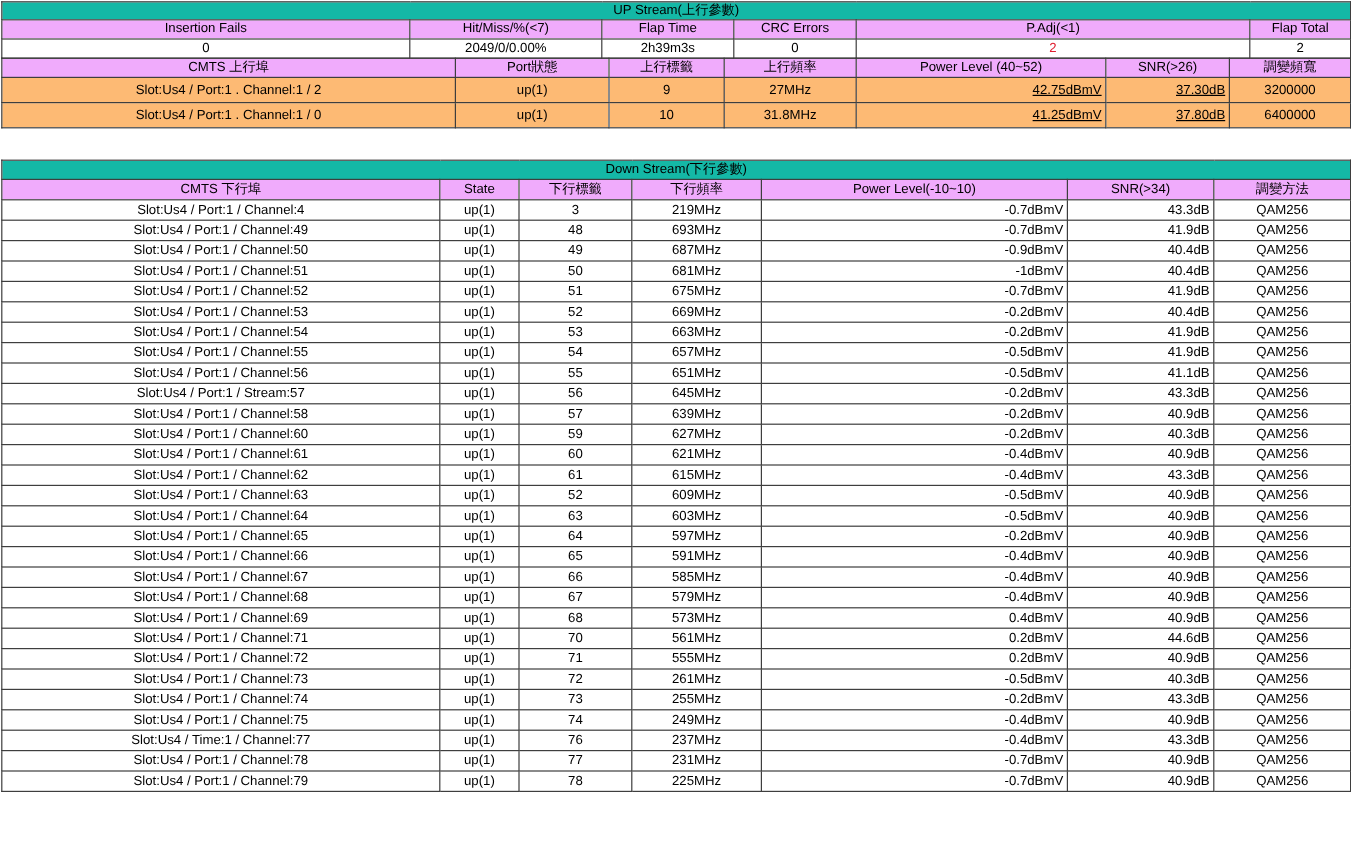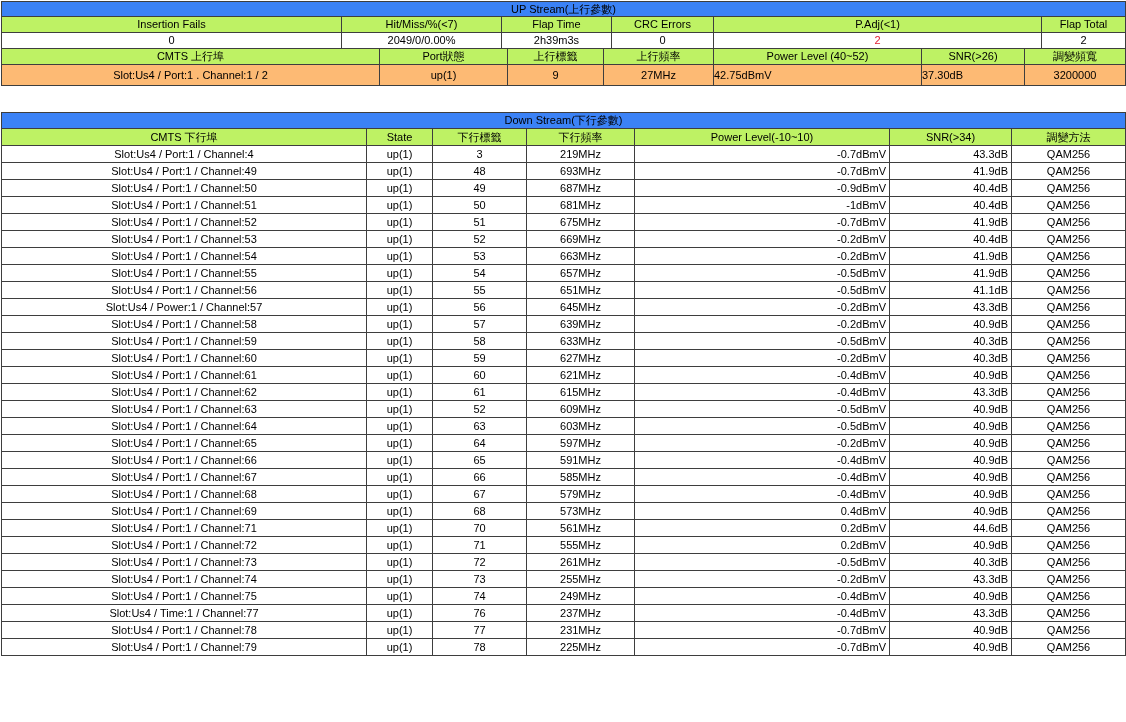--- a/index.html
+++ b/index.html
@@ -13,26 +13,26 @@
     border-collapse:collapse; table-layout:fixed; width:1124px;
     margin-left:1px;
   }
   .tbl td, .tbl th {
     border:1px solid #3e3e3e;
     padding:0; margin:0;
     font-weight:normal;
     white-space:nowrap; overflow:hidden;
     text-align:center;
   }
-  tr.banner td { background:#3b82f6; height:14px; line-height:14px; }
-  tr.colh th { background:#bef264; height:15px; line-height:15px;margin-left:16px; }
+  tr.banner td { background:#14b8a6; height:14px; line-height:14px; }
+  tr.colh th { background:#f0abfc; height:15px; line-height:15px;margin-left:16px; }
   .up-sum tr.vals td { height:15px; line-height:15px; background:#fff; }
   .up-ch { margin-top:-1px; }
   .up-ch tbody td { height:20px; line-height:20px; background:#fdba74; }
-  .up-ch tbody td:nth-child(5), .up-ch tbody td:nth-child(6) { text-align:left; padding-right:3px; }
+  .up-ch tbody td:nth-child(5), .up-ch tbody td:nth-child(6) { text-align:right; padding-right:3px;text-decoration:underline; }
   .down { margin-top:26px; }
   .down tr.banner td { height:15px; line-height:15px; }
   .down tr.colh th { height:16px; line-height:16px; }
   .down tbody td { height:16px; line-height:16px; background:#fff; }
   .down tbody td:nth-child(5), .down tbody td:nth-child(6) { text-align:right; padding-right:3px; }
   .alert { color:#e01e30; }
 </style>
 </head>
 <body>
 
@@ -93,20 +93,29 @@
     </thead>
     <tbody>
         <tr>
           <td>Slot:Us4 / Port:1 . Channel:1 / 2</td>
           <td>up(1)</td>
           <td>9</td>
           <td>27MHz</td>
           <td>42.75dBmV</td>
           <td>37.30dB</td>
           <td>3200000</td>
+        </tr>
+        <tr>
+          <td>Slot:Us4 / Port:1 . Channel:1 / 0</td>
+          <td>up(1)</td>
+          <td>10</td>
+          <td>31.8MHz</td>
+          <td>41.25dBmV</td>
+          <td>37.80dB</td>
+          <td>6400000</td>
         </tr>
       </tbody>
   </table>
 
   <table class="tbl down">
     <colgroup>
       <col style="width:365px">
         <col style="width:66px">
         <col style="width:94px">
       <col style="width:108px">
@@ -204,44 +213,35 @@
         <tr>
           <td>Slot:Us4 / Port:1 / Channel:56</td>
           <td>up(1)</td>
           <td>55</td>
           <td>651MHz</td>
           <td>-0.5dBmV</td>
           <td>41.1dB</td>
           <td>QAM256</td>
         </tr>
         <tr>
-          <td>Slot:Us4 / Power:1 / Channel:57</td>
+          <td>Slot:Us4 / Port:1 / Stream:57</td>
           <td>up(1)</td>
           <td>56</td>
           <td>645MHz</td>
           <td>-0.2dBmV</td>
           <td>43.3dB</td>
           <td>QAM256</td>
         </tr>
         <tr>
           <td>Slot:Us4 / Port:1 / Channel:58</td>
           <td>up(1)</td>
           <td>57</td>
           <td>639MHz</td>
           <td>-0.2dBmV</td>
           <td>40.9dB</td>
-          <td>QAM256</td>
-        </tr>
-        <tr>
-          <td>Slot:Us4 / Port:1 / Channel:59</td>
-          <td>up(1)</td>
-          <td>58</td>
-          <td>633MHz</td>
-          <td>-0.5dBmV</td>
-          <td>40.3dB</td>
           <td>QAM256</td>
         </tr>
         <tr>
           <td>Slot:Us4 / Port:1 / Channel:60</td>
           <td>up(1)</td>
           <td>59</td>
           <td>627MHz</td>
           <td>-0.2dBmV</td>
           <td>40.3dB</td>
           <td>QAM256</td>

